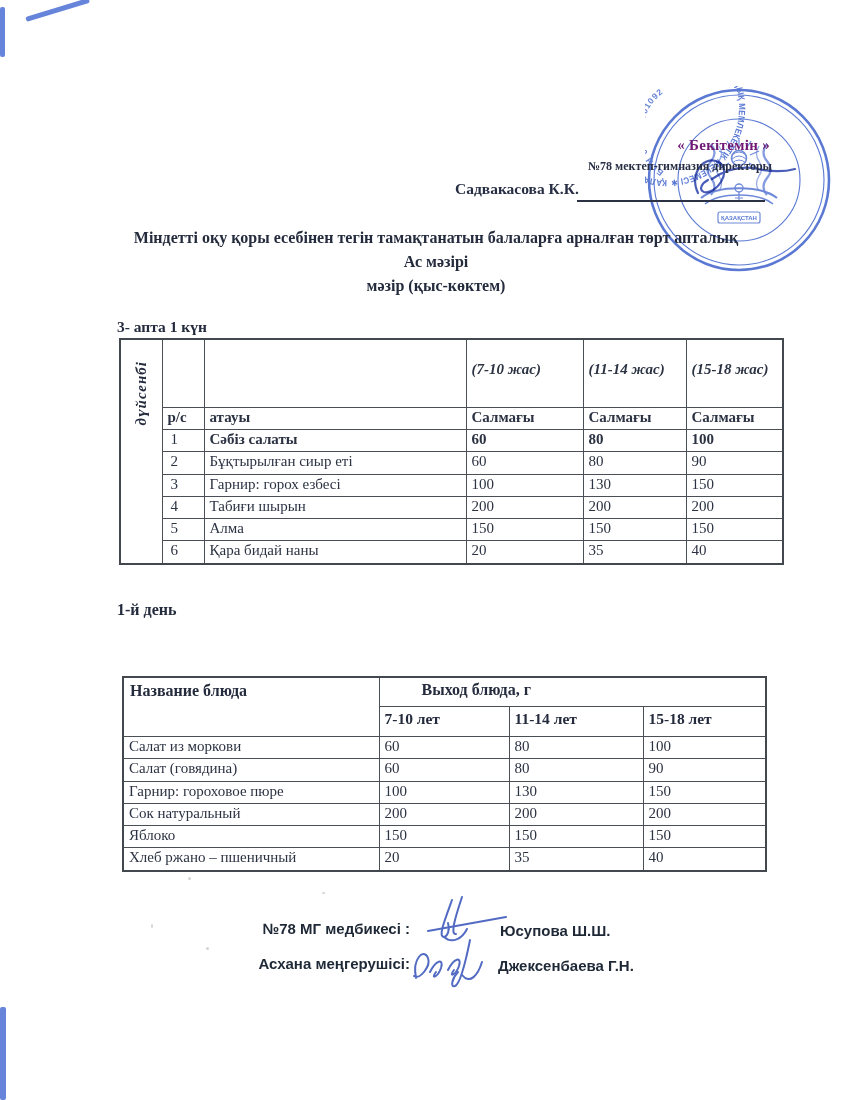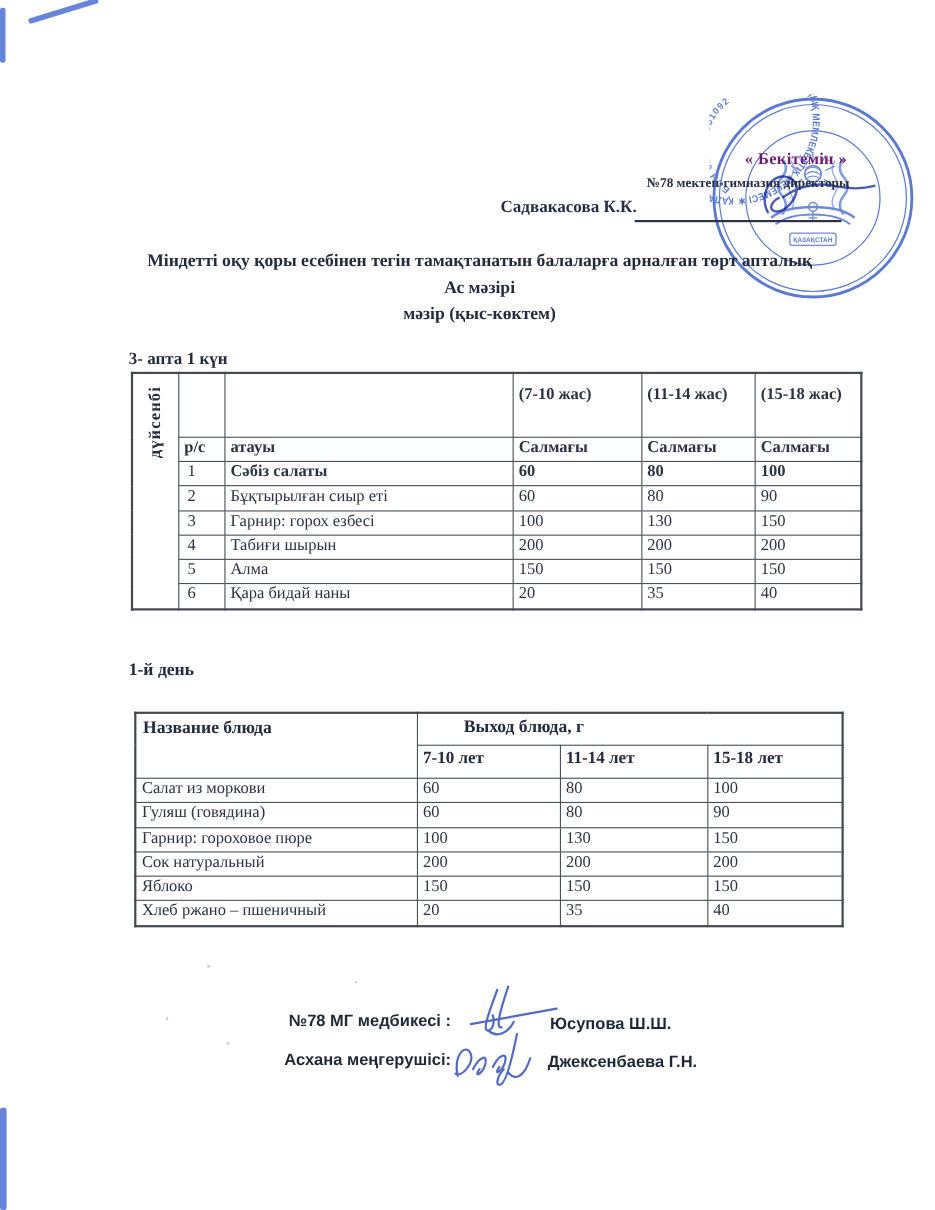--- a/index.html
+++ b/index.html
@@ -25,32 +25,32 @@
   
   .week-heading{left:117px;top:318px;font-size:15.5px;font-weight:bold;color:#242b3d;}
   .day-heading{left:117px;top:601px;font-size:16px;font-weight:bold;color:#242b3d;}
 
   
   table.doc{border-collapse:collapse;table-layout:fixed;
     border:2.2px solid #43474e;font-size:15px;color:#2b3242;}
   table.doc td{border:1.6px solid #4a4e55;vertical-align:top;
     padding:1px 5px;line-height:17px;overflow:hidden;}
   .t1{left:119px;top:338px;width:663px;}
-  .t1 .h1 td{height:45px;font-weight:bold;padding-top:11px;}
+  .t1 .h1 td{height:45px;font-weight:bold;padding-top:21px;font-style:italic;}
   .t1 .h2 td{height:19px;font-weight:bold;}
   .t1 .dr td{height:19.3px;}
   .t1 td.num{padding-left:8px;}
   .bold-row td{font-weight:bold;}
   .bold-row td.num{font-weight:normal;}
   td.day-cell{vertical-align:middle;text-align:center;padding:0;}
   .day-vert{writing-mode:vertical-rl;transform:rotate(180deg);
     font-weight:bold;font-size:15px;letter-spacing:1px;color:#242b3d;
     display:inline-block;}
 
-  .t2{left:122px;top:647px;width:643px;}
+  .t2{left:122px;top:676px;width:643px;}
   .t2 td.name-head{font-size:16px;font-weight:bold;padding:4px 6px;color:#242b3d;}
   .t2 .gh td{height:25px;}
   .t2 td.group-head{font-size:16px;font-weight:bold;padding:3px 6px 0 42px;color:#242b3d;}
   .t2 .ah td{height:25px;font-size:15.5px;font-weight:bold;padding-top:3px;color:#242b3d;}
   .t2 .dr td{height:19.3px;}
 
   
   .sig-label,.sig-name{font-family:"Liberation Sans","DejaVu Sans",sans-serif;
     font-weight:bold;font-size:15px;color:#1e2836;}
   .sig-l1{left:258px;top:920px;width:152px;text-align:right;}
@@ -234,21 +234,21 @@
     <td>11-14 лет</td>
     <td>15-18 лет</td>
   </tr>
   <tr class="dr">
     <td>Салат из моркови</td>
     <td>60</td>
     <td>80</td>
     <td>100</td>
   </tr>
   <tr class="dr">
-    <td>Гуляш (говядина)</td>
+    <td>Салат (говядина)</td>
     <td>60</td>
     <td>80</td>
     <td>90</td>
   </tr>
   <tr class="dr">
     <td>Гарнир: гороховое пюре</td>
     <td>100</td>
     <td>130</td>
     <td>150</td>
   </tr>

